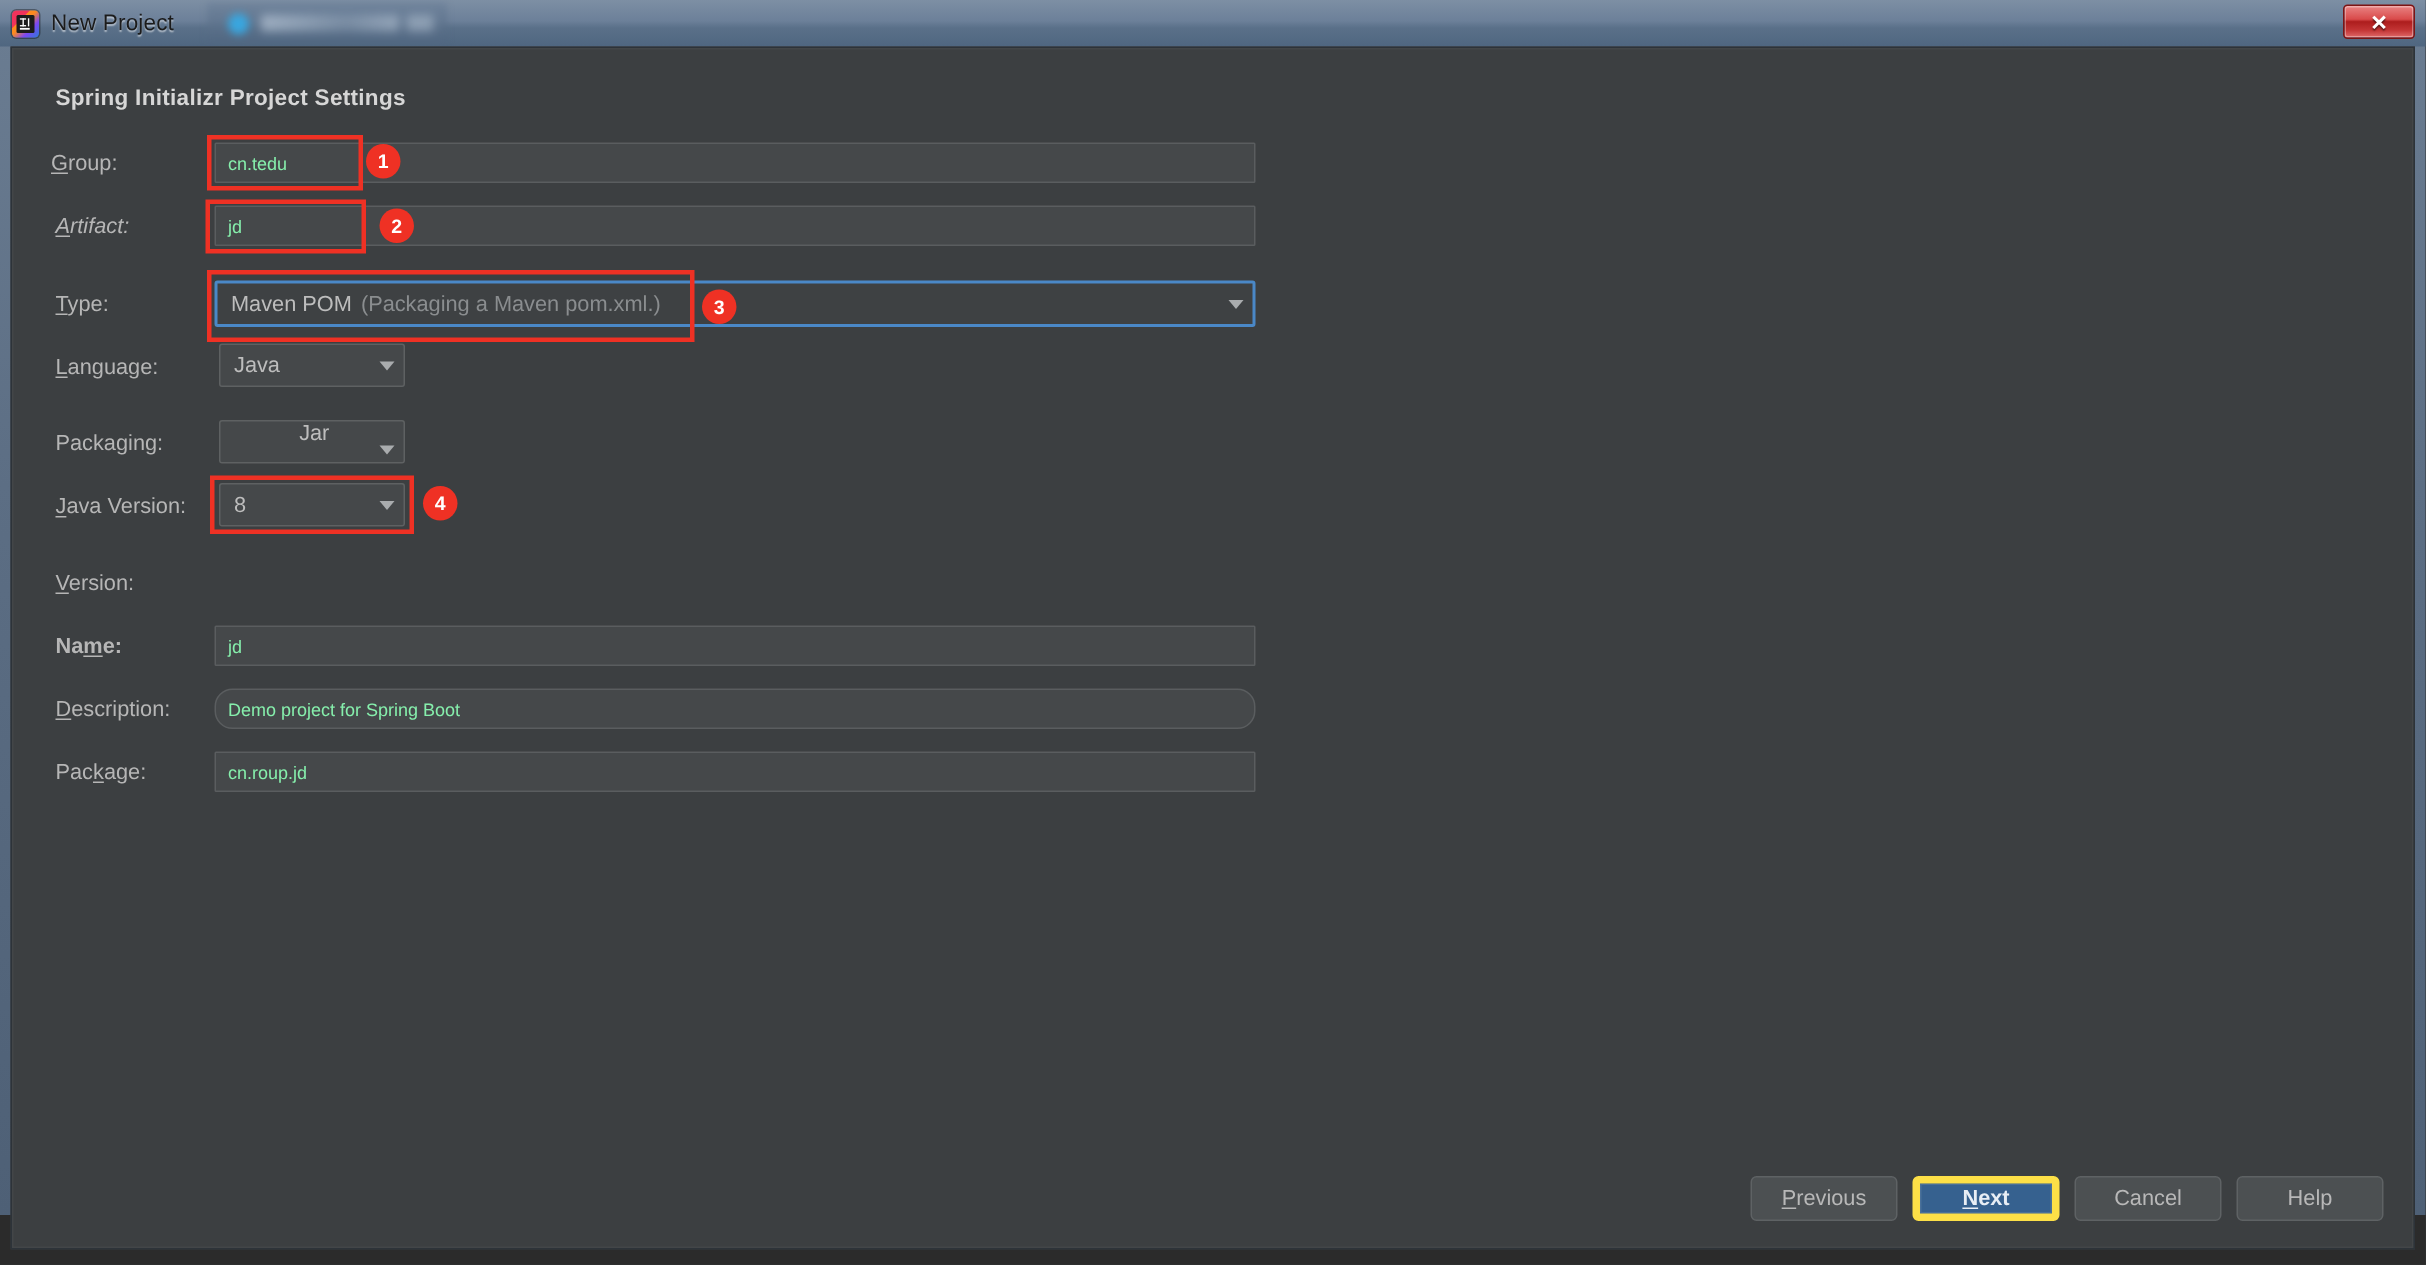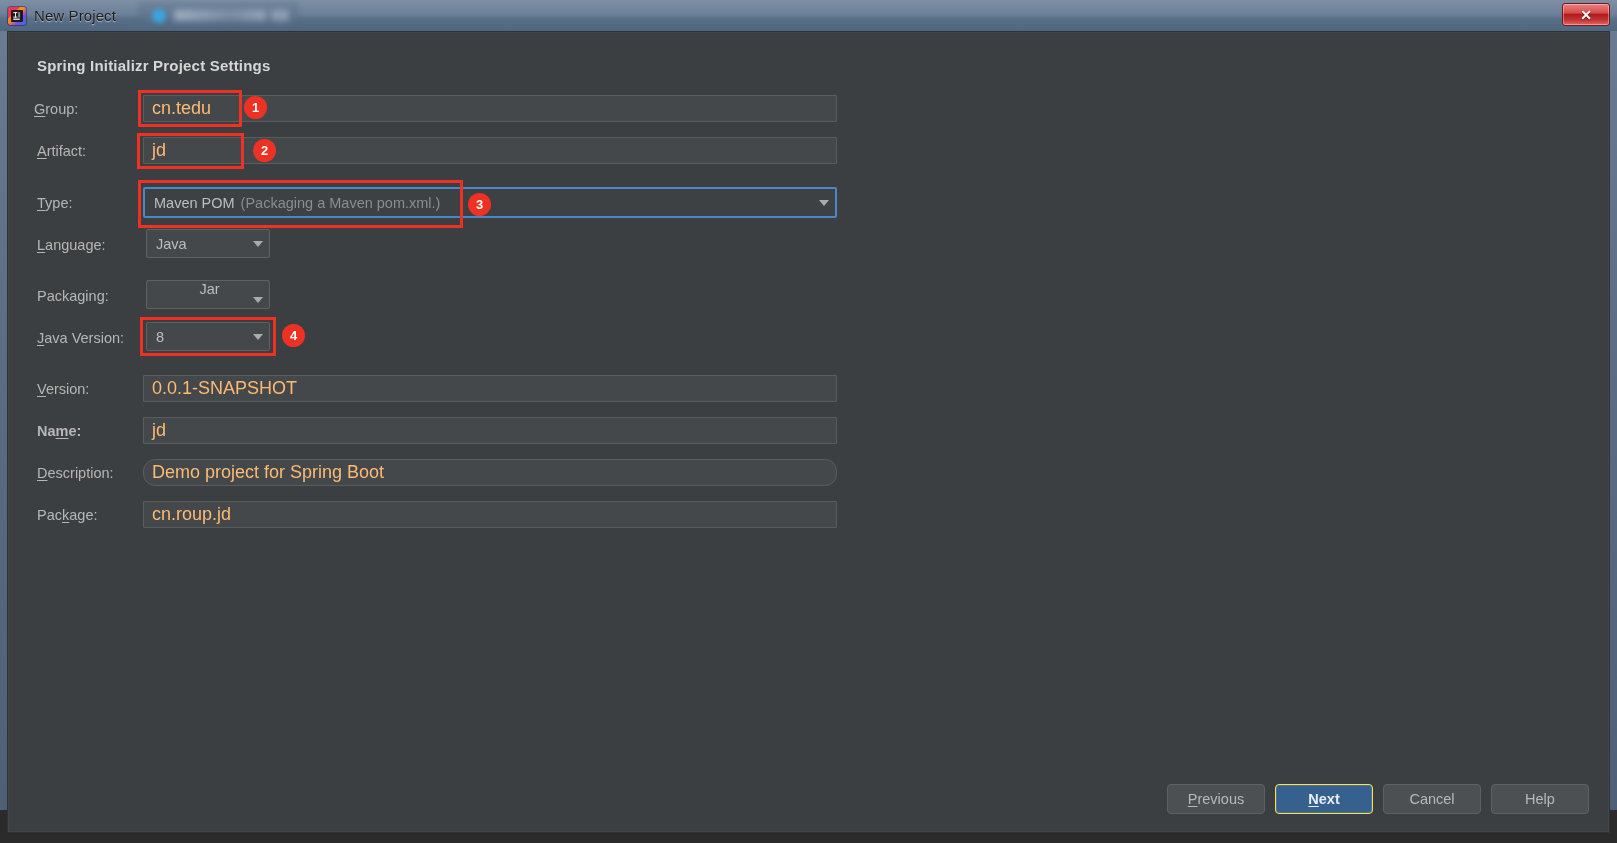--- a/index.html
+++ b/index.html
@@ -176,22 +176,22 @@
     white-space: nowrap;
   }
   .lbl u { text-decoration: underline; text-underline-offset: 2px; }
 
   .field {
     position: absolute;
     box-sizing: border-box;
     height: 27px;
     background: #45484a;
     border: 1px solid #5a5d5f;
-    color: #fdba74;
-    font-size: 18px;
+    color: #86efac;
+    font-size: 12px;
     display: flex;
     align-items: center;
     padding: 0 8px;
     border-radius: 1px;
   }
   .field.wide { width: 694px; }
 
   .combo {
     position: absolute;
     box-sizing: border-box;
@@ -262,21 +262,21 @@
     font-size: 14.5px;
     display: flex;
     align-items: center;
     justify-content: center;
     cursor: pointer;
     padding: 0 12px;
   }
   .btn u { text-decoration: underline; text-underline-offset: 2px; }
   .btn.primary {
     background: #36618f;
-    border: 1px solid #fde047;
+    border: 5px solid #fde047;
     color: #e8eef5;
     font-weight: bold;
     box-shadow: inset 0 0 0 1px rgba(255,255,255,.10);
   }
 </style>
 </head>
 <body>
 
 <div class="window">
 
@@ -313,21 +313,21 @@
     <div class="form">
 
       <div class="row" style="top:63px;">
         <span class="lbl" style="left:26px;"><u>G</u>roup:</span>
       </div>
       <div class="field wide" style="left:135px; top:63px;">
         <span>cn.tedu</span>
       </div>
 
       <div class="row" style="top:105px;">
-        <span class="lbl" style="left:29px;"><u>A</u>rtifact:</span>
+        <span class="lbl" style="left:29px;font-style:italic;"><u>A</u>rtifact:</span>
       </div>
       <div class="field wide" style="left:135px; top:105px;">
         <span>jd</span>
       </div>
 
       <div class="row" style="top:157px;">
         <span class="lbl" style="left:29px;"><u>T</u>ype:</span>
       </div>
       <div class="combo focused" style="left:135px; top:155px; width:694px;">
         <span>Maven POM</span>
@@ -354,23 +354,20 @@
       <div class="row" style="top:292px;">
         <span class="lbl" style="left:29px;"><u>J</u>ava Version:</span>
       </div>
       <div class="combo" style="left:138px; top:290px; width:124px;">
         <span>8</span>
         <span class="caret"></span>
       </div>
 
       <div class="row" style="top:343px;">
         <span class="lbl" style="left:29px;"><u>V</u>ersion:</span>
-      </div>
-      <div class="field wide" style="left:135px; top:343px;">
-        <span>0.0.1-SNAPSHOT</span>
       </div>
 
       <div class="row" style="top:385px;">
         <span class="lbl" style="left:29px;font-weight:bold;">Na<u>m</u>e:</span>
       </div>
       <div class="field wide" style="left:135px; top:385px;">
         <span>jd</span>
       </div>
 
       <div class="row" style="top:427px;">

